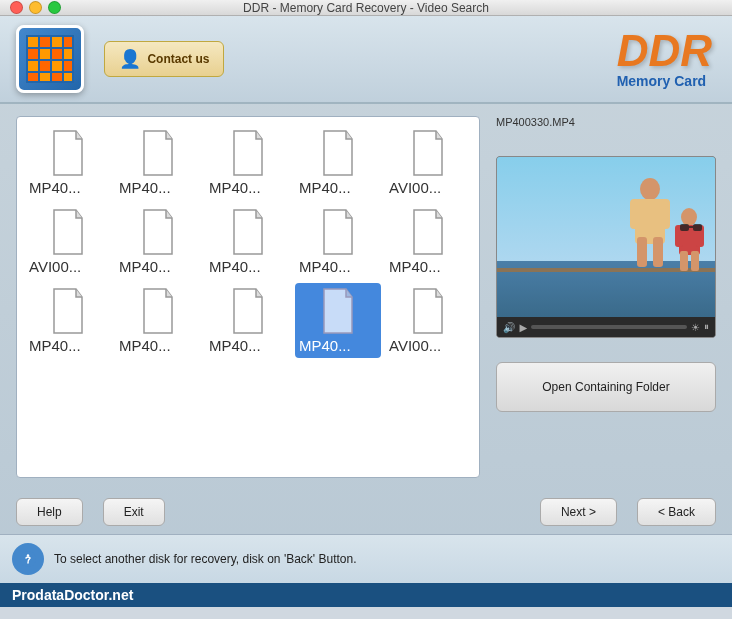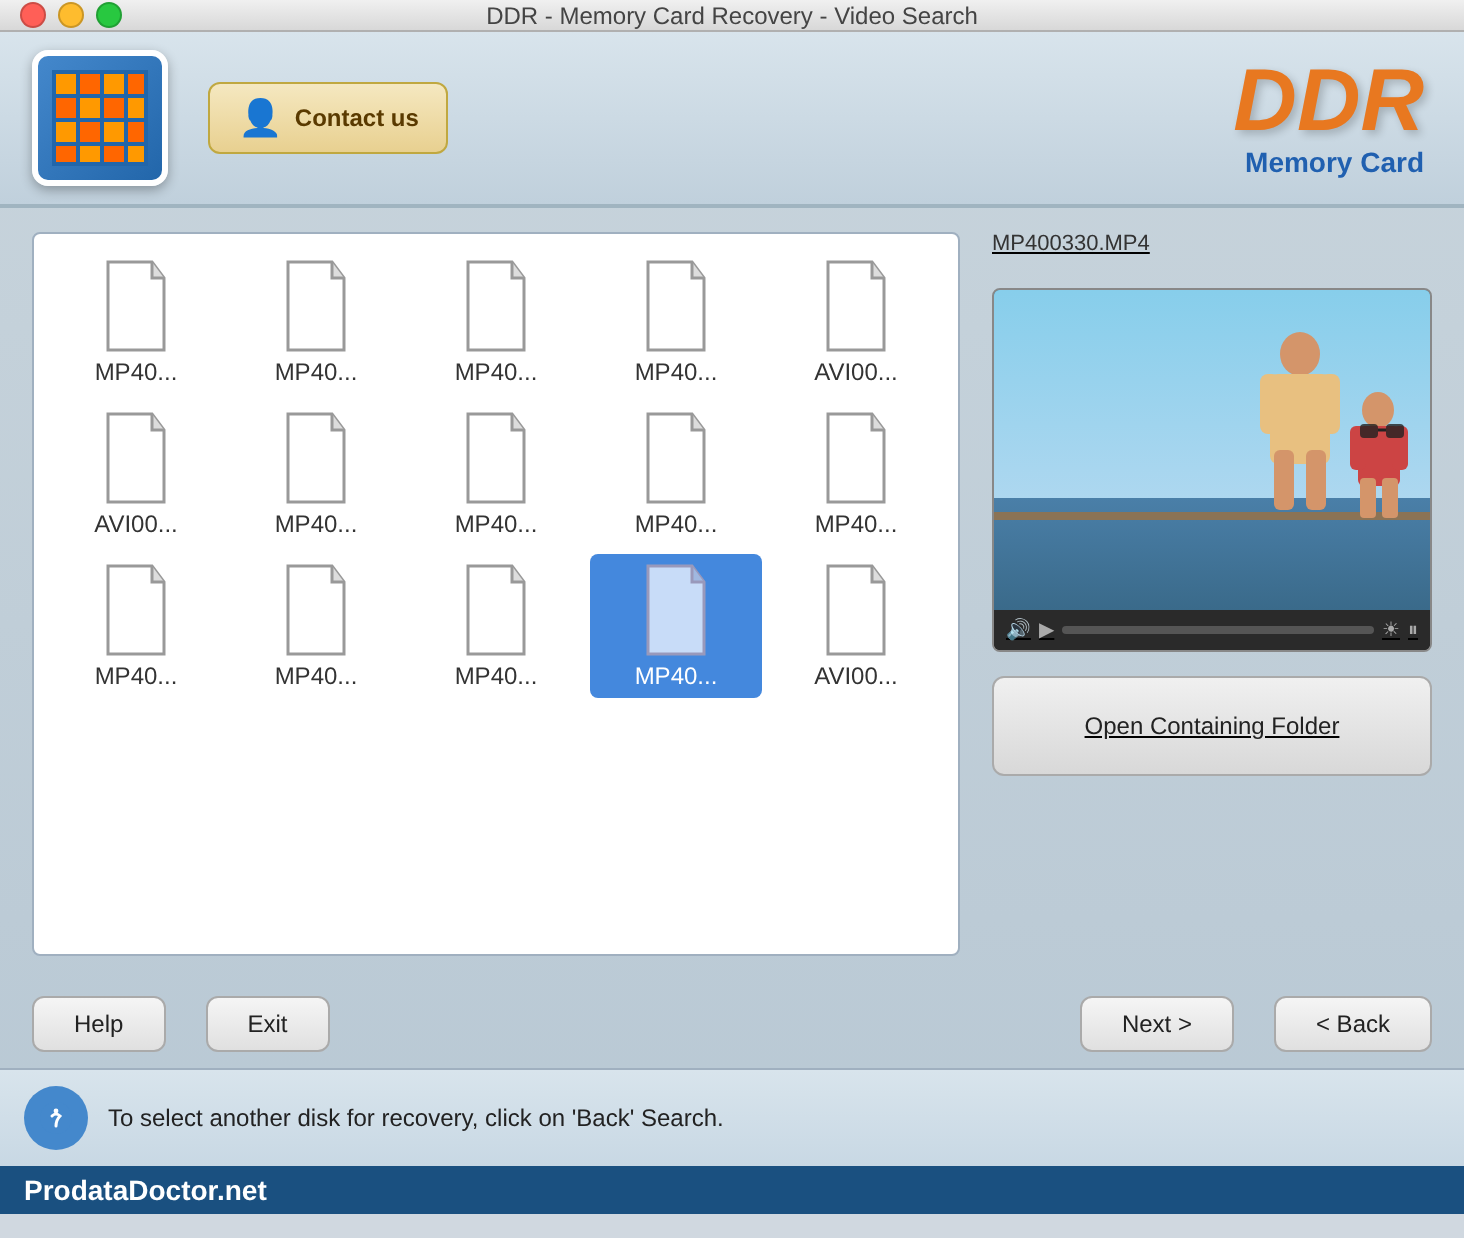--- a/index.html
+++ b/index.html
@@ -101,21 +101,21 @@
       font-weight: 900;
       color: #e87820;
       text-shadow: 2px 2px 4px rgba(0,0,0,0.2);
       line-height: 1;
       font-style: italic;
     }
     .memory-card-text {
       font-size: 14px;
       color: #2060b0;
       font-weight: 600;
-      text-align: right;
+      text-align: left;
     }
 
     
     .content-area {
       display: flex;
       flex: 1;
       padding: 12px 16px;
       gap: 16px;
     }
 
@@ -149,36 +149,35 @@
     }
     .file-icon {
       width: 40px; height: 48px;
       position: relative;
       margin-bottom: 2px;
     }
     .file-icon svg {
       width: 40px; height: 48px;
     }
     .file-label {
-      font-size: 12px;
+      font-size: 15px;
       color: #333;
-      text-align: center;
+      text-align: left;
       white-space: nowrap;
       overflow: hidden;
       text-overflow: ellipsis;
       width: 100%;
     }
 
     
     .preview-panel {
       width: 220px;
       display: flex;
       flex-direction: column;
-      gap: 12px;
-      text-decoration: underline;
+      gap: 24px;
     }
     .preview-box {
       background: #1a1a1a;
       border: 1px solid #888;
       border-radius: 4px;
       overflow: hidden;
     }
     .preview-filename {
       font-size: 11px;
       color: #333;
@@ -541,21 +540,21 @@
   </div>
 
   <div class="status-bar">
     <div class="status-icon">
       <svg width="20" height="20" viewBox="0 0 20 20">
         <circle cx="10" cy="10" r="8" fill="#4488cc"></circle>
         <path d="M8 9 Q10 7 12 9 Q10 11 10 14" fill="none" stroke="white" stroke-width="1.5" stroke-linecap="round"></path>
         <circle cx="10" cy="6.5" r="1.2" fill="white"></circle>
       </svg>
     </div>
-    <span class="status-text">To select another disk for recovery, click on 'Back' Search.</span>
+    <span class="status-text">To select another disk for recovery, disk on 'Back' Button.</span>
   </div>
 
   <div class="footer-brand">
     <span class="footer-brand-text">
       <span>Prodata</span><span style="color:#fff;">Doctor.net</span>
     </span>
   </div>
 
 </div>
 

